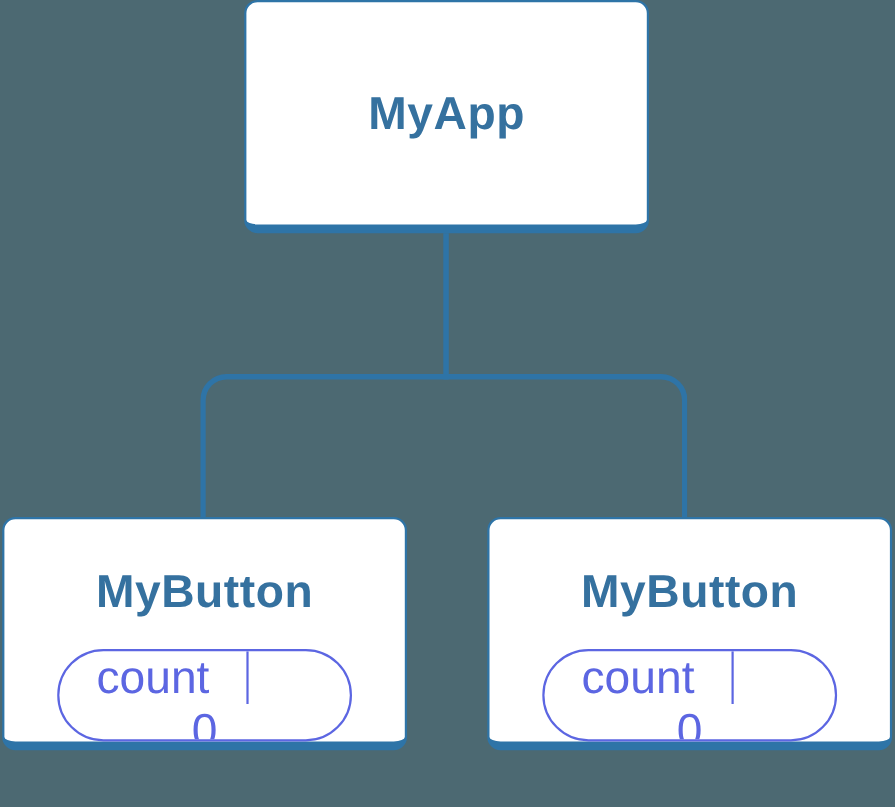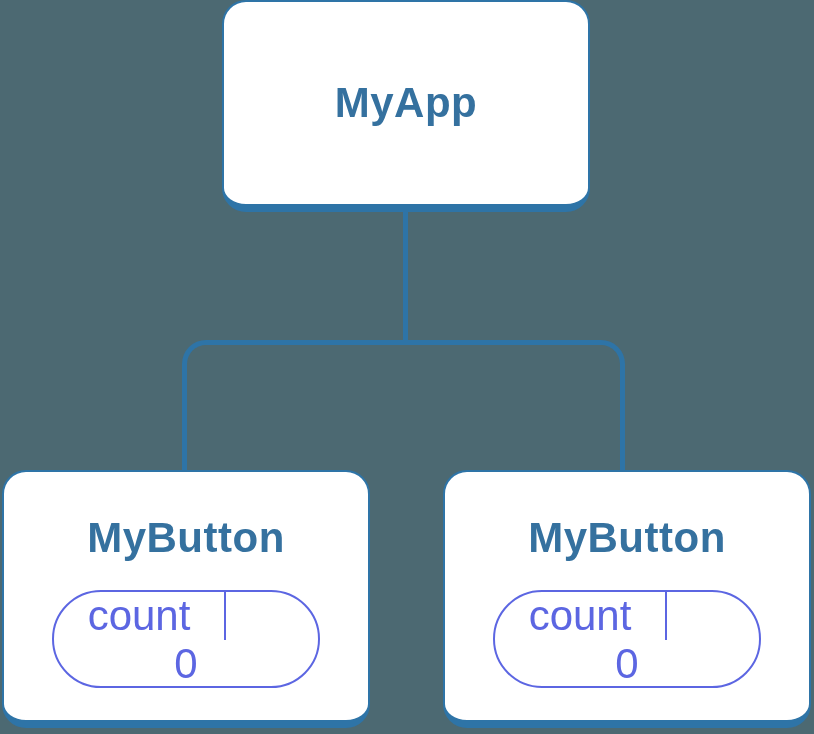--- a/index.html
+++ b/index.html
@@ -18,32 +18,32 @@
   .canvas {
     position: relative;
     width: 814px; height: 734px;
   }
   
   .node {
     position: absolute;
     background: var(--node-bg);
     border: 2px solid var(--node-border);
     border-bottom-width: 8px;
-    border-radius: 24px;
+    border-radius: 12px;
   }
   .node-root {
     left: 222px; top: 0px;
     width: 368px; height: 212px;
     display: flex;
     align-items: center;
     justify-content: center;
   }
   .node-child {
     top: 470px;
-    width: 368px; height: 258px;
+    width: 368px; height: 212px;
     display: flex;
     flex-direction: column;
     align-items: center;
     padding-top: 42px;
   }
   .node-child-left  { left: 2px; }
   .node-child-right { left: 443px; }
   .node-label {
     font-size: 42px;
     font-weight: 700;

